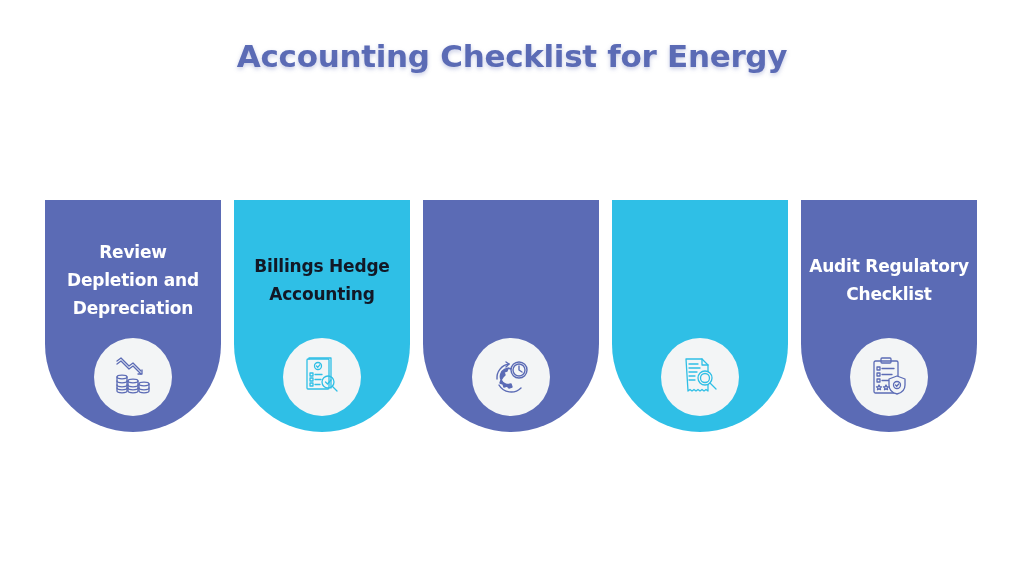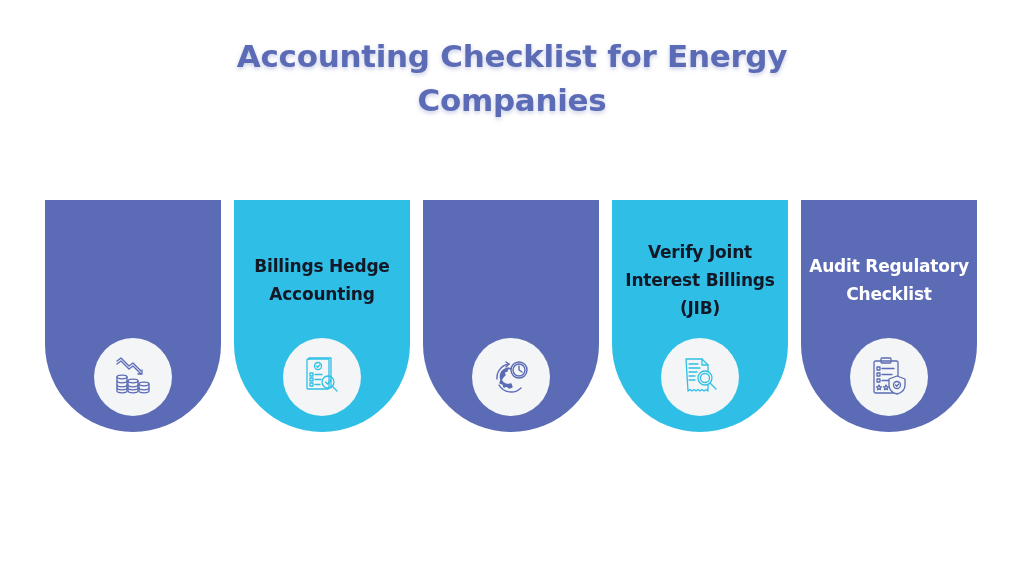--- a/index.html
+++ b/index.html
@@ -77,26 +77,26 @@
       justify-content: center;
     }
     .icon-circle svg { width: 44px; height: 44px; }
   </style>
 </head>
 <body>
 
 <div class="page">
   <h1 class="title" style="margin:0;">
     <span>Accounting Checklist for Energy</span>
-    <span>Companies</span>
   </h1>
 
   <div class="cards">
 
     <div class="card indigo">
+      <div class="card-label light">Review Depletion and Depreciation</div>
       <div class="icon-circle">
         <svg viewBox="0 0 44 44" fill="none" stroke="#5b6bb5" stroke-width="1.3" stroke-linecap="round" stroke-linejoin="round">
           <polyline points="6,6 10,3 18,11 22,8 30,16"></polyline>
           <polyline points="6,9 10,6 18,14 22,11 30,19"></polyline>
           <polyline points="27,19 31,19 31,15"></polyline>
           <ellipse cx="11" cy="22" rx="5" ry="1.8"></ellipse>
           <path d="M6,22 v14 a5,1.8 0 0 0 10,0 v-14"></path>
           <path d="M6,26 a5,1.8 0 0 0 10,0"></path>
           <path d="M6,30 a5,1.8 0 0 0 10,0"></path>
           <path d="M6,33 a5,1.8 0 0 0 10,0"></path>
@@ -141,21 +141,20 @@
           <path d="M14,22 l2,-2 l-1,-3 l3,-1 l1,-3 l3,1 l2,-2 l2,2 v3 a8,8 0 1 0 -4,12 l1,3 l-3,1 l-2,-2 l-3,1 l-1,-3 l-3,-1 l1,-3 z" fill="#5b6bb5"></path>
           <circle cx="22" cy="24" r="3" fill="#f3f5f6" stroke="none"></circle>
           <circle cx="30" cy="15" r="8" fill="#f3f5f6"></circle>
           <circle cx="30" cy="15" r="6"></circle>
           <polyline points="30,11 30,15 33,17"></polyline>
         </svg>
       </div>
     </div>
 
     <div class="card cyan">
-      <div class="card-label dark">Verify Joint Interest Billings (JIB)</div>
       <div class="icon-circle">
         <svg viewBox="0 0 44 44" fill="none" stroke="#2fbfe6" stroke-width="1.3" stroke-linecap="round" stroke-linejoin="round">
           <path d="M8,4 h16 l6,6 v26 l-2,-1.5 l-2,1.5 l-2,-1.5 l-2,1.5 l-2,-1.5 l-2,1.5 l-2,-1.5 l-2,1.5 l-2,-1.5 l-2,1.5 z"></path>
           <polyline points="24,4 24,10 30,10"></polyline>
           <line x1="11" y1="9" x2="20" y2="9"></line>
           <line x1="11" y1="13" x2="22" y2="13"></line>
           <line x1="11" y1="17" x2="19" y2="17"></line>
           <line x1="11" y1="21" x2="17" y2="21"></line>
           <line x1="11" y1="25" x2="17" y2="25"></line>
           <circle cx="27" cy="23" r="7" fill="#f3f5f6"></circle>

